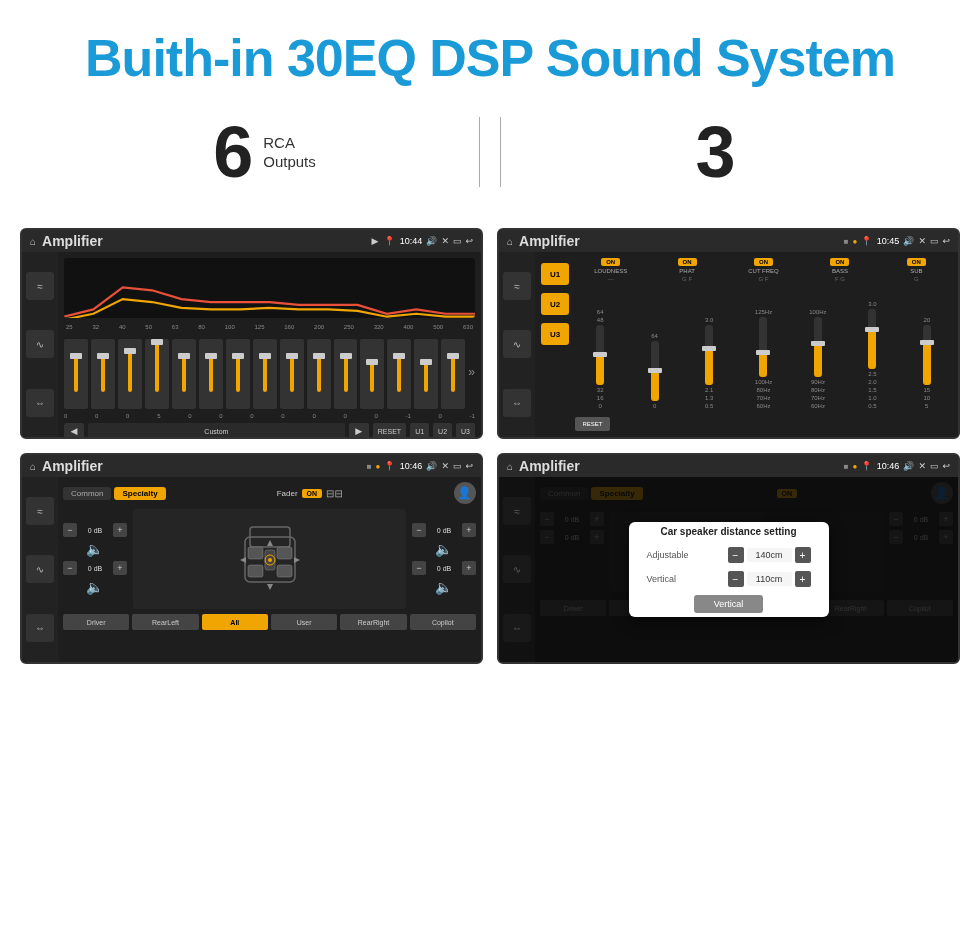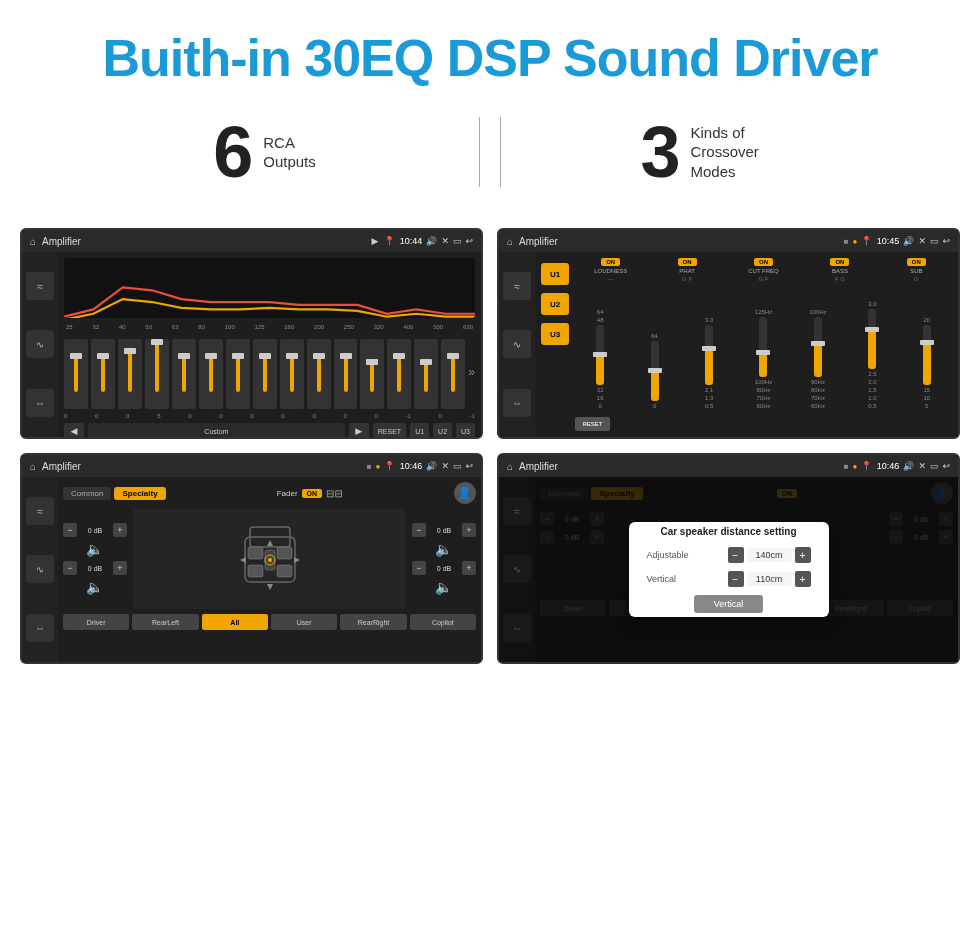--- a/index.html
+++ b/index.html
@@ -76,21 +76,21 @@
     
     .screen-statusbar {
       background: #2a2a2a;
       display: flex;
       align-items: center;
       padding: 3px 8px;
       gap: 6px;
       height: 22px;
     }
     .sb-home { font-size: 10px; color: #ccc; }
-    .sb-title { font-size: 10px; color: #ddd; font-weight: normal; flex: 1; }
+    .sb-title { font-size: 14px; color: #ddd; font-weight: bold; flex: 1; }
     .sb-icons { font-size: 9px; color: #ccc; display: flex; gap: 4px; align-items: center; }
     .sb-time { font-size: 9px; color: #fff; font-weight: normal; }
 
     
     .screen-body {
       display: flex;
       height: 185px;
     }
 
     
@@ -534,39 +534,35 @@
     }
 
     .screen-wrapper {
       position: relative;
     }
   </style>
 </head>
 <body>
 
 <div class="page-header">
-  <div class="page-title">Buith-in 30EQ DSP Sound Driver</div>
+  <div class="page-title">Buith-in 30EQ DSP Sound System</div>
 </div>
 
 <div class="stats-row">
   <div class="stat-item">
     <span class="stat-number">6</span>
     <span class="stat-label">
       <span>RCA</span><br>
       <span>Outputs</span>
     </span>
   </div>
   <div class="stat-divider"></div>
   <div class="stat-divider"></div>
   <div class="stat-item">
     <span class="stat-number">3</span>
-    <span class="stat-label">
-      <span>Kinds of</span><br>
-      <span>Crossover Modes</span>
-    </span>
   </div>
 </div>
 
 <div class="screens-grid">
 
   <div class="screen screen-wrapper">
     <div class="screen-statusbar">
       <span class="sb-home">⌂</span>
       <span class="sb-title">Amplifier</span>
       <span style="font-size:9px;color:#ccc;">▶</span>

